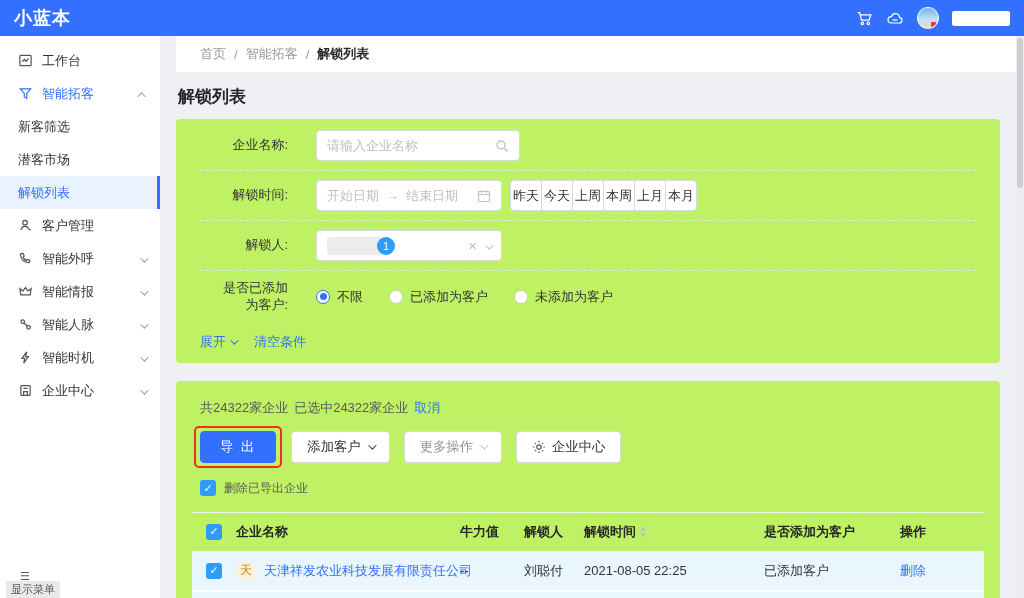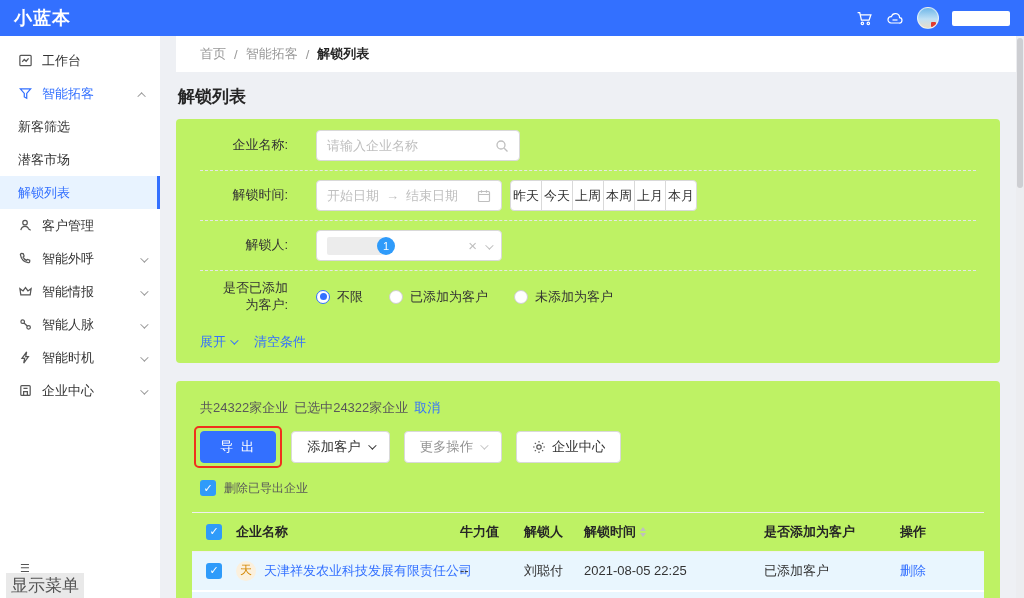--- a/index.html
+++ b/index.html
@@ -98,21 +98,21 @@
   .company-link { color:#3370ff; cursor:pointer; white-space:nowrap; }
   .sorter { display:flex; flex-direction:column; gap:2px; }
   .car-up { width:0; height:0; border-left:3.5px solid transparent; border-right:3.5px solid transparent; border-bottom:4px solid #bfbfbf; }
   .car-dn { width:0; height:0; border-left:3.5px solid transparent; border-right:3.5px solid transparent; border-top:4px solid #bfbfbf; }
 
   
   .scrollbar { position:absolute; top:36px; right:0; bottom:0; width:8px; background:#ecedf0; z-index:25; }
   .scroll-thumb { position:absolute; top:2px; left:1px; width:6px; height:150px; background:#cdced2; border-radius:3px; }
   .footer-menu { position:absolute; left:6px; bottom:0; z-index:40; display:flex; flex-direction:column; align-items:flex-start; }
   .fm-icon { color:#555; font-size:11px; line-height:10px; margin-left:14px; letter-spacing:-1px; }
-  .fm-label { background:#e9e9e9; color:#555; font-size:17px; padding:1px 5px; }
+  .fm-label { background:#e9e9e9; color:#555; font-size:11px; padding:1px 5px; }
 
   svg { display:block; }
 </style>
 </head>
 <body>
 
 <div class="topbar">
   <div class="logo">小蓝本</div>
   <div class="topbar-right">
     <span class="top-icon">

